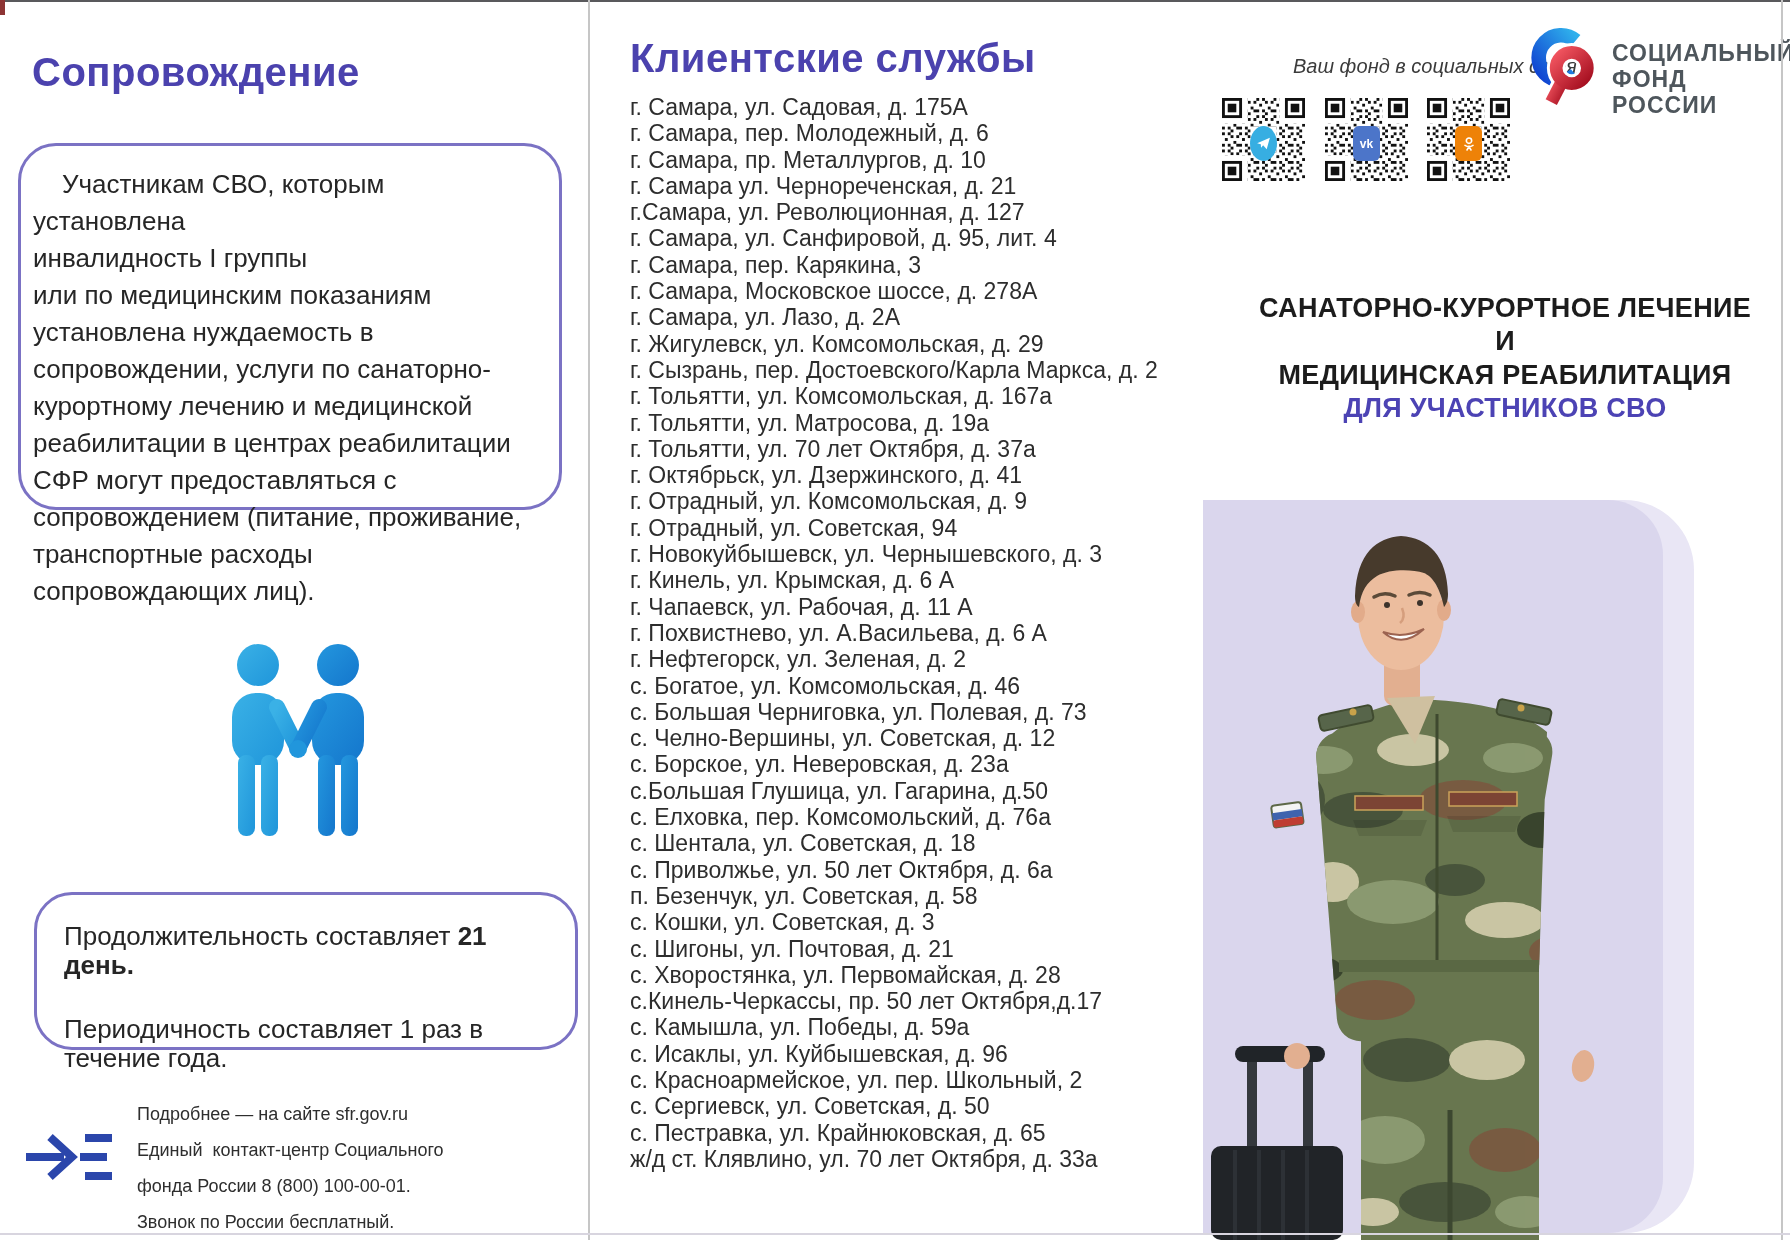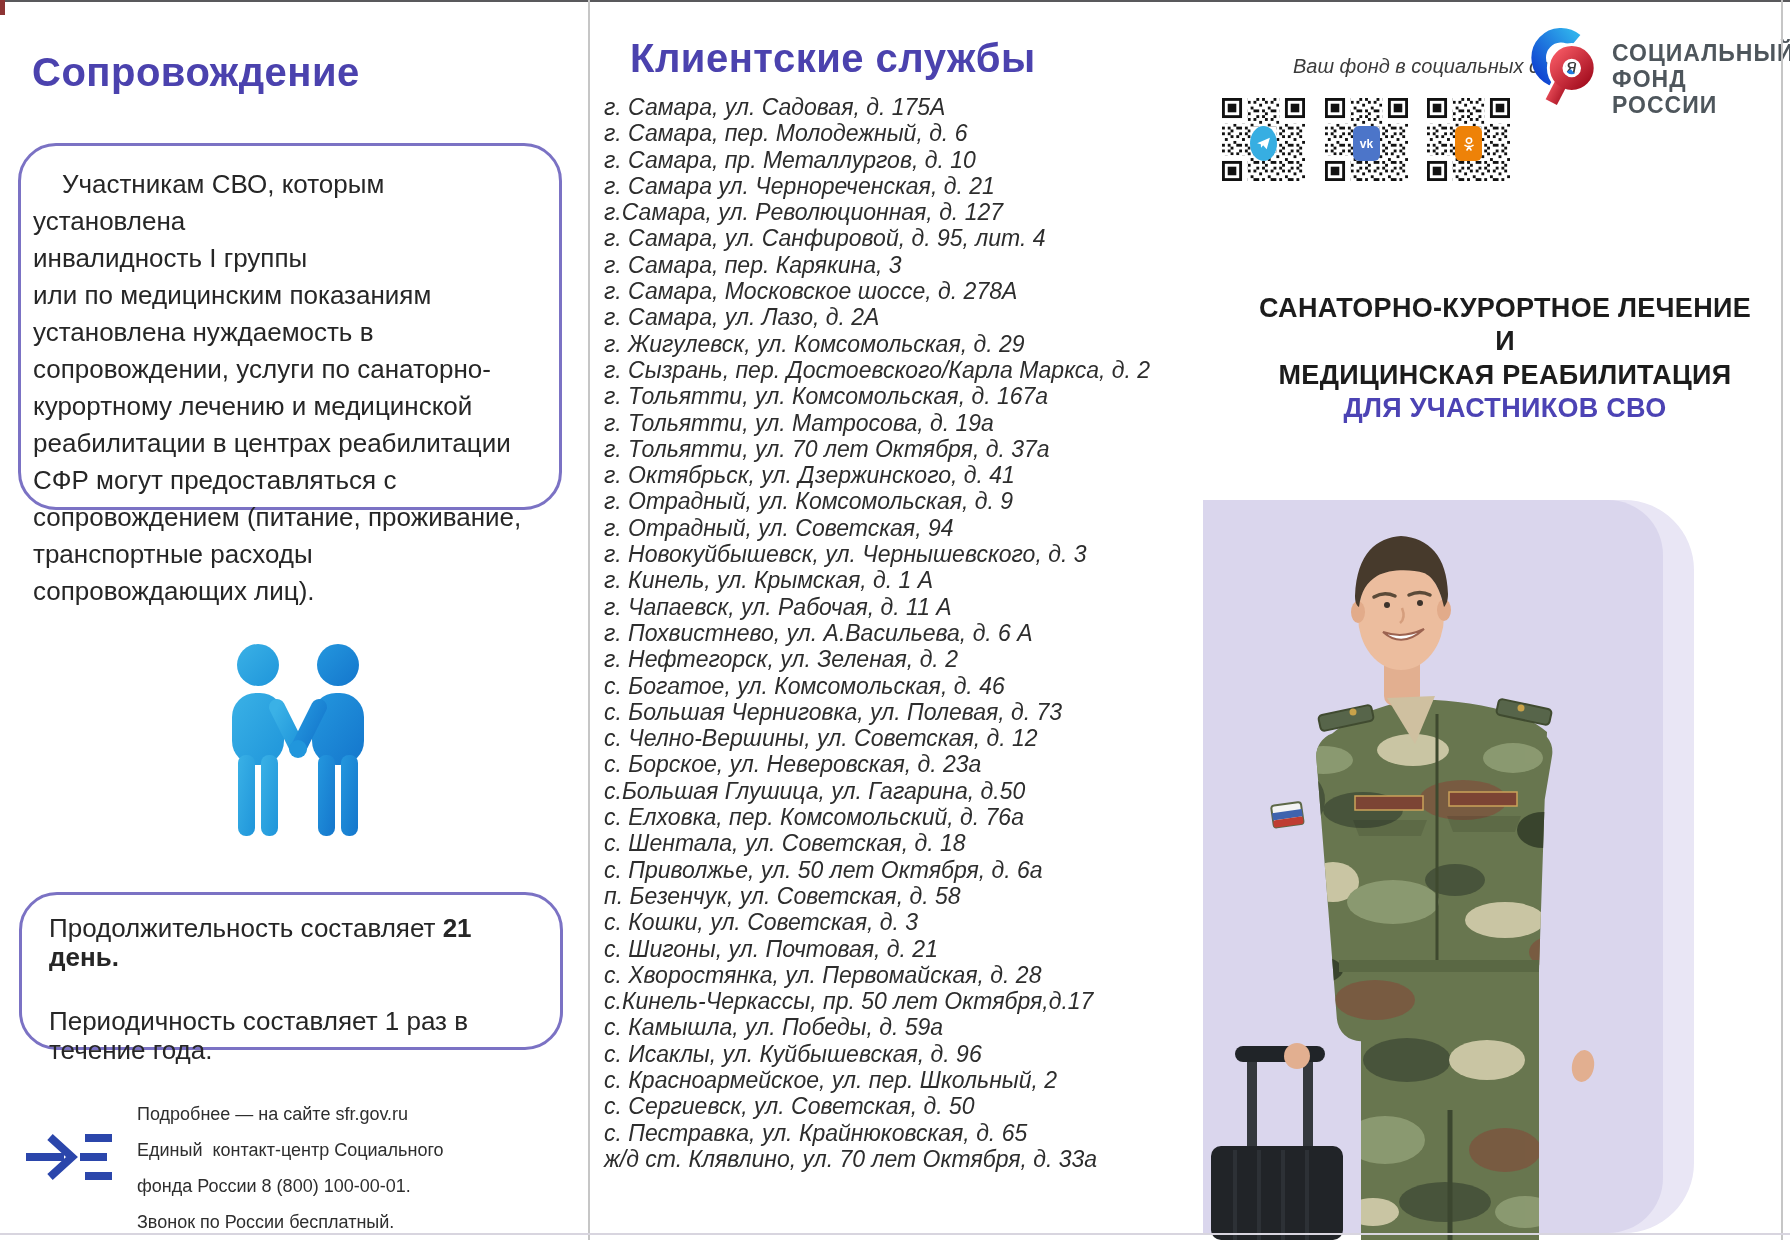--- a/index.html
+++ b/index.html
@@ -15,30 +15,30 @@
   .divider{top:0;bottom:0;width:2px;background:#c6c6c6;z-index:30;}
   .d1{left:588px;}
   .d2{left:1781px;}
 
   
   .h-purple{color:#4b42ae;font-weight:bold;letter-spacing:.5px;}
   .left-title{left:20px;top:38px;font-size:40px;}
   .round-box{border:3.5px solid #7b72c4;border-radius:38px;box-sizing:border-box;}
   .info-box{left:18px;top:143px;width:544px;height:367px;padding:20px 35px 0 12px;}
   .info-box p{margin:0;font-size:26px;line-height:37px;color:#262626;}
-  .duration-box{left:19px;top:892px;width:544px;height:158px;padding:19px 20px 0 27px;}
+  .duration-box{left:34px;top:892px;width:544px;height:158px;padding:27px 20px 0 27px;}
   .duration-box p{margin:0;font-size:26px;line-height:29px;}
   .duration-box .p1{margin-bottom:35px;}
   .contact-icon{left:22px;top:1128px;}
   .contact-text{left:137px;top:1096px;font-size:18px;line-height:36px;color:#2e2e2e;}
   .people-icon{left:213px;top:643px;}
 
   
   .mid-title{left:630px;top:36px;font-size:40px;}
-  .addresses{left:604px;top:94px;width:560px;font-style:italic;}
+  .addresses{left:630px;top:94px;width:560px;}
   .addr{font-size:23px;line-height:26.3px;color:#2d2d2d;}
 
   
   .social-caption{left:1293px;top:55px;font-size:20px;font-style:italic;color:#3b3b3b;}
   .qr{width:83px;height:85px;top:97px;}
   .qr-badge{width:27px;height:35px;top:126px;border-radius:6px;display:flex;align-items:center;justify-content:center;z-index:5;}
   .qr-badge.round{border-radius:50%;}
   .sfr-logo-mark{left:1523px;top:26px;}
   .sfr-logo-text{left:1612px;top:40px;font-size:23px;line-height:26px;color:#4e565c;font-weight:bold;letter-spacing:1px;}
   .headline{left:1215px;top:292px;width:580px;text-align:center;font-size:27px;line-height:33.4px;
@@ -137,21 +137,21 @@
       <div class="addr">г. Самара, ул. Лазо, д. 2А</div>
       <div class="addr">г. Жигулевск, ул. Комсомольская, д. 29</div>
       <div class="addr">г. Сызрань, пер. Достоевского/Карла Маркса, д. 2</div>
       <div class="addr">г. Тольятти, ул. Комсомольская, д. 167а</div>
       <div class="addr">г. Тольятти, ул. Матросова, д. 19а</div>
       <div class="addr">г. Тольятти, ул. 70 лет Октября, д. 37а</div>
       <div class="addr">г. Октябрьск, ул. Дзержинского, д. 41</div>
       <div class="addr">г. Отрадный, ул. Комсомольская, д. 9</div>
       <div class="addr">г. Отрадный, ул. Советская, 94</div>
       <div class="addr">г. Новокуйбышевск, ул. Чернышевского, д. 3</div>
-      <div class="addr">г. Кинель, ул. Крымская, д. 1 А</div>
+      <div class="addr">г. Кинель, ул. Крымская, д. 6 А</div>
       <div class="addr">г. Чапаевск, ул. Рабочая, д. 11 А</div>
       <div class="addr">г. Похвистнево, ул. А.Васильева, д. 6 А</div>
       <div class="addr">г. Нефтегорск, ул. Зеленая, д. 2</div>
       <div class="addr">с. Богатое, ул. Комсомольская, д. 46</div>
       <div class="addr">с. Большая Черниговка, ул. Полевая, д. 73</div>
       <div class="addr">с. Челно-Вершины, ул. Советская, д. 12</div>
       <div class="addr">с. Борское, ул. Неверовская, д. 23а</div>
       <div class="addr">с.Большая Глушица, ул. Гагарина, д.50</div>
       <div class="addr">с. Елховка, пер. Комсомольский, д. 76а</div>
       <div class="addr">с. Шентала, ул. Советская, д. 18</div>

